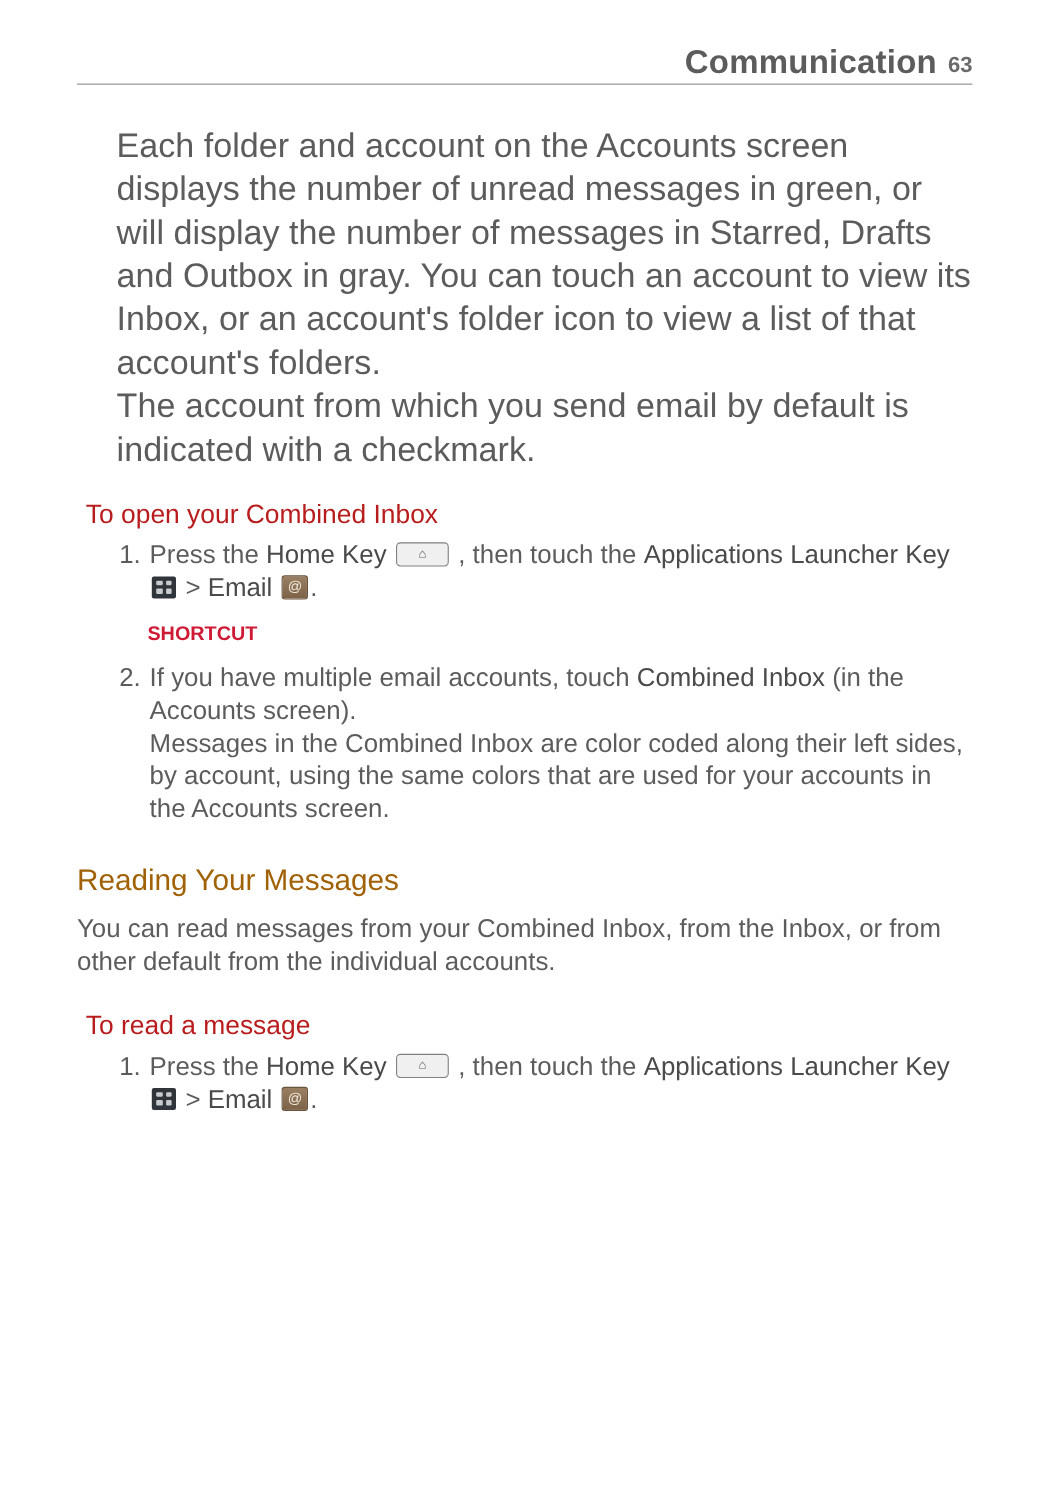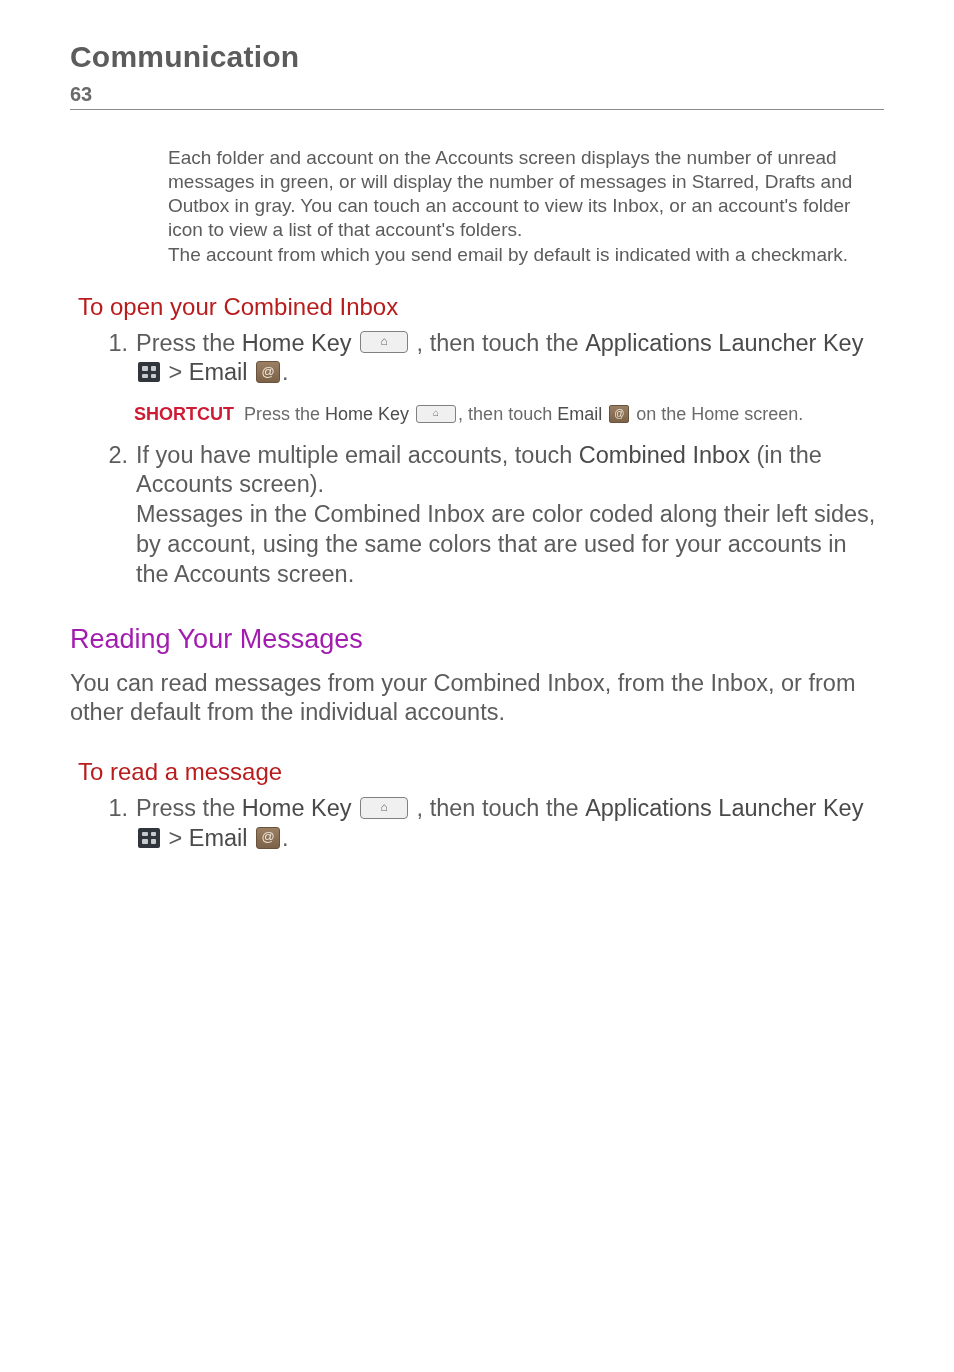--- a/index.html
+++ b/index.html
@@ -14,43 +14,42 @@
     font-weight: 300;
   }
   .header {
     display: flex;
     align-items: baseline;
     justify-content: flex-end;
     border-bottom: 1px solid #8a8a8a;
     padding-bottom: 2px;
     margin-bottom: 36px;
     gap: 10px;
-    flex-direction: column;
   }
   .header-title {
     font-size: 30px;
     font-weight: 600;
     color: #5c5c5c;
     letter-spacing: 0.2px;
   }
   .header-pagenum {
     font-size: 20px;
     color: #6a6a6a;
     position: relative;
     top: -1px;
     font-weight: bold;
   }
   .body-indent-block {
-    margin-left: 98px;
-    font-size: 19px;
+    margin-left: 36px;
+    font-size: 31px;
     line-height: 1.27;
     margin-bottom: 26px;
   }
   .heading-red-lg {
-    color: #a21caf;
+    color: #a16207;
     font-size: 27px;
     font-weight: 400;
     margin: 8px 0 14px 0;
   }
   .heading-red-md {
     color: #b91c1c;
     font-size: 24px;
     font-weight: 400;
     margin: 30px 0 8px 8px;
   }
@@ -182,25 +181,20 @@
             <span></span>
             <span></span>
           </span><span> &gt; </span><span class="bold">Email</span>
         <span class="inline-icon icon-email"></span><span>.</span>
       </span>
     </li>
   </ul>
 
   <div class="shortcut-row">
     <span class="shortcut-label">SHORTCUT</span>
-    <span class="shortcut-text">
-      <span>Press the </span><span class="bold-sm">Home Key</span>
-      <span class="inline-icon icon-home-key-sm"></span><span>, then touch </span><span class="bold-sm">Email</span>
-      <span class="inline-icon icon-email-sm"></span><span> on the Home screen.</span>
-    </span>
   </div>
 
   <ul class="ol-list">
     <li>
       <span class="ol-num">2.</span>
       <span class="ol-body">
         <span>If you have multiple email accounts, touch </span><span class="bold">Combined Inbox</span><span> (in the Accounts screen).</span><br>
         <span>Messages in the Combined Inbox are color coded along their left sides, by account, using the same colors that are used for your accounts in the Accounts screen.</span>
       </span>
     </li>

